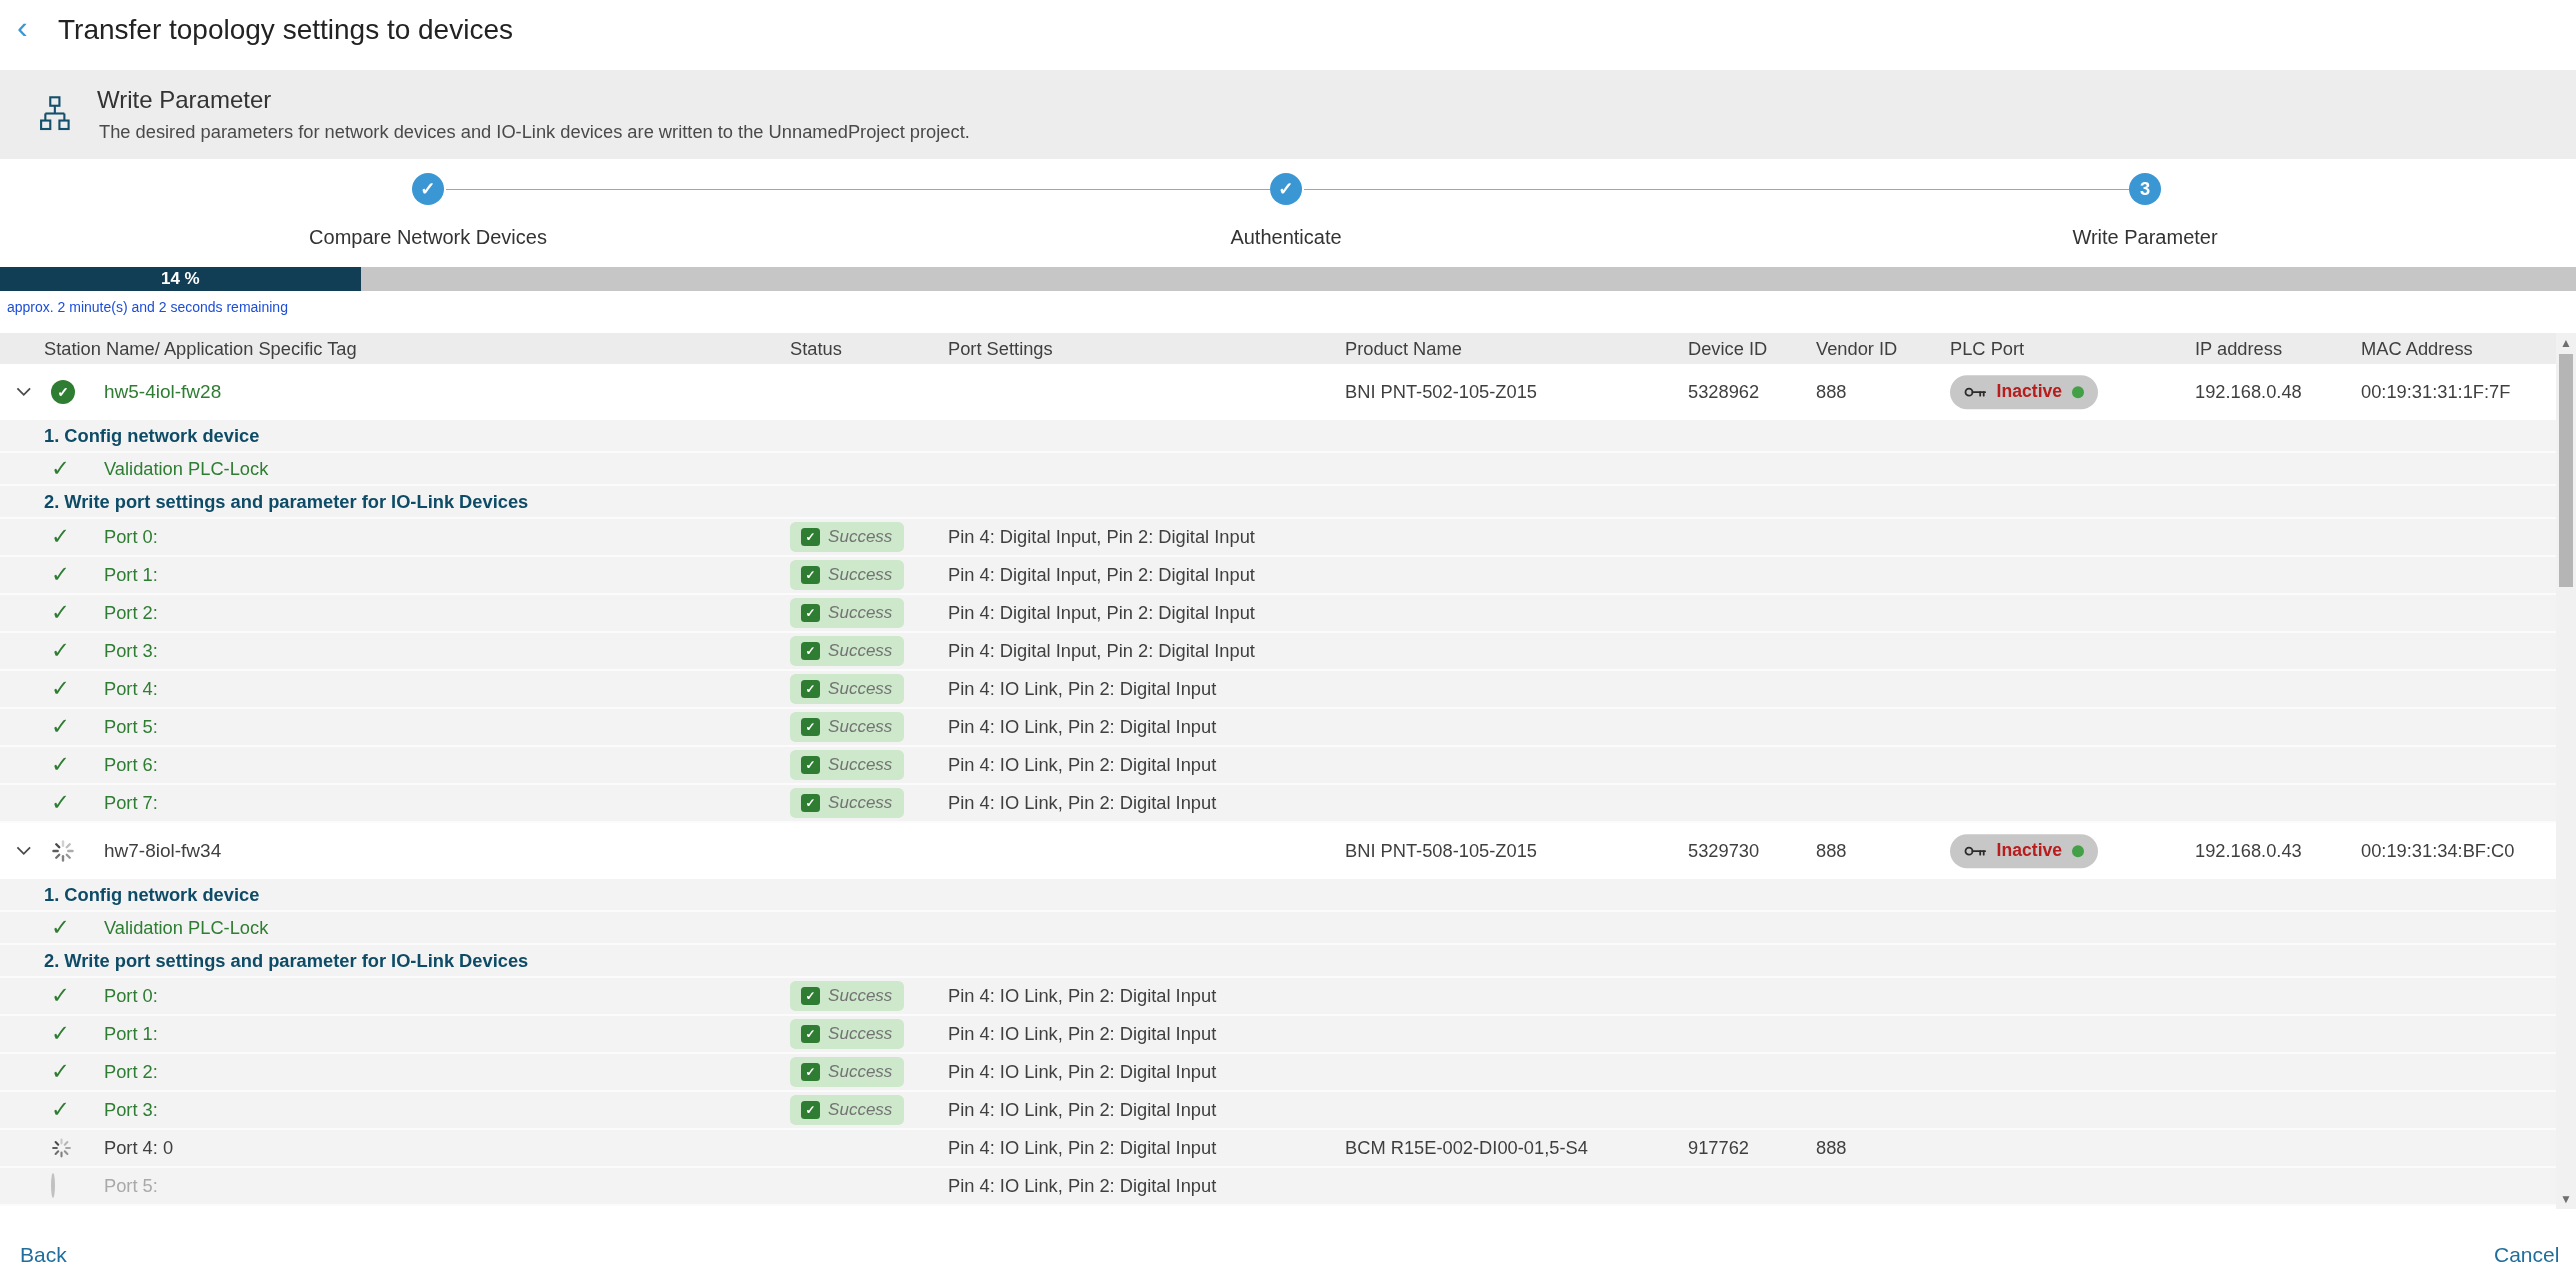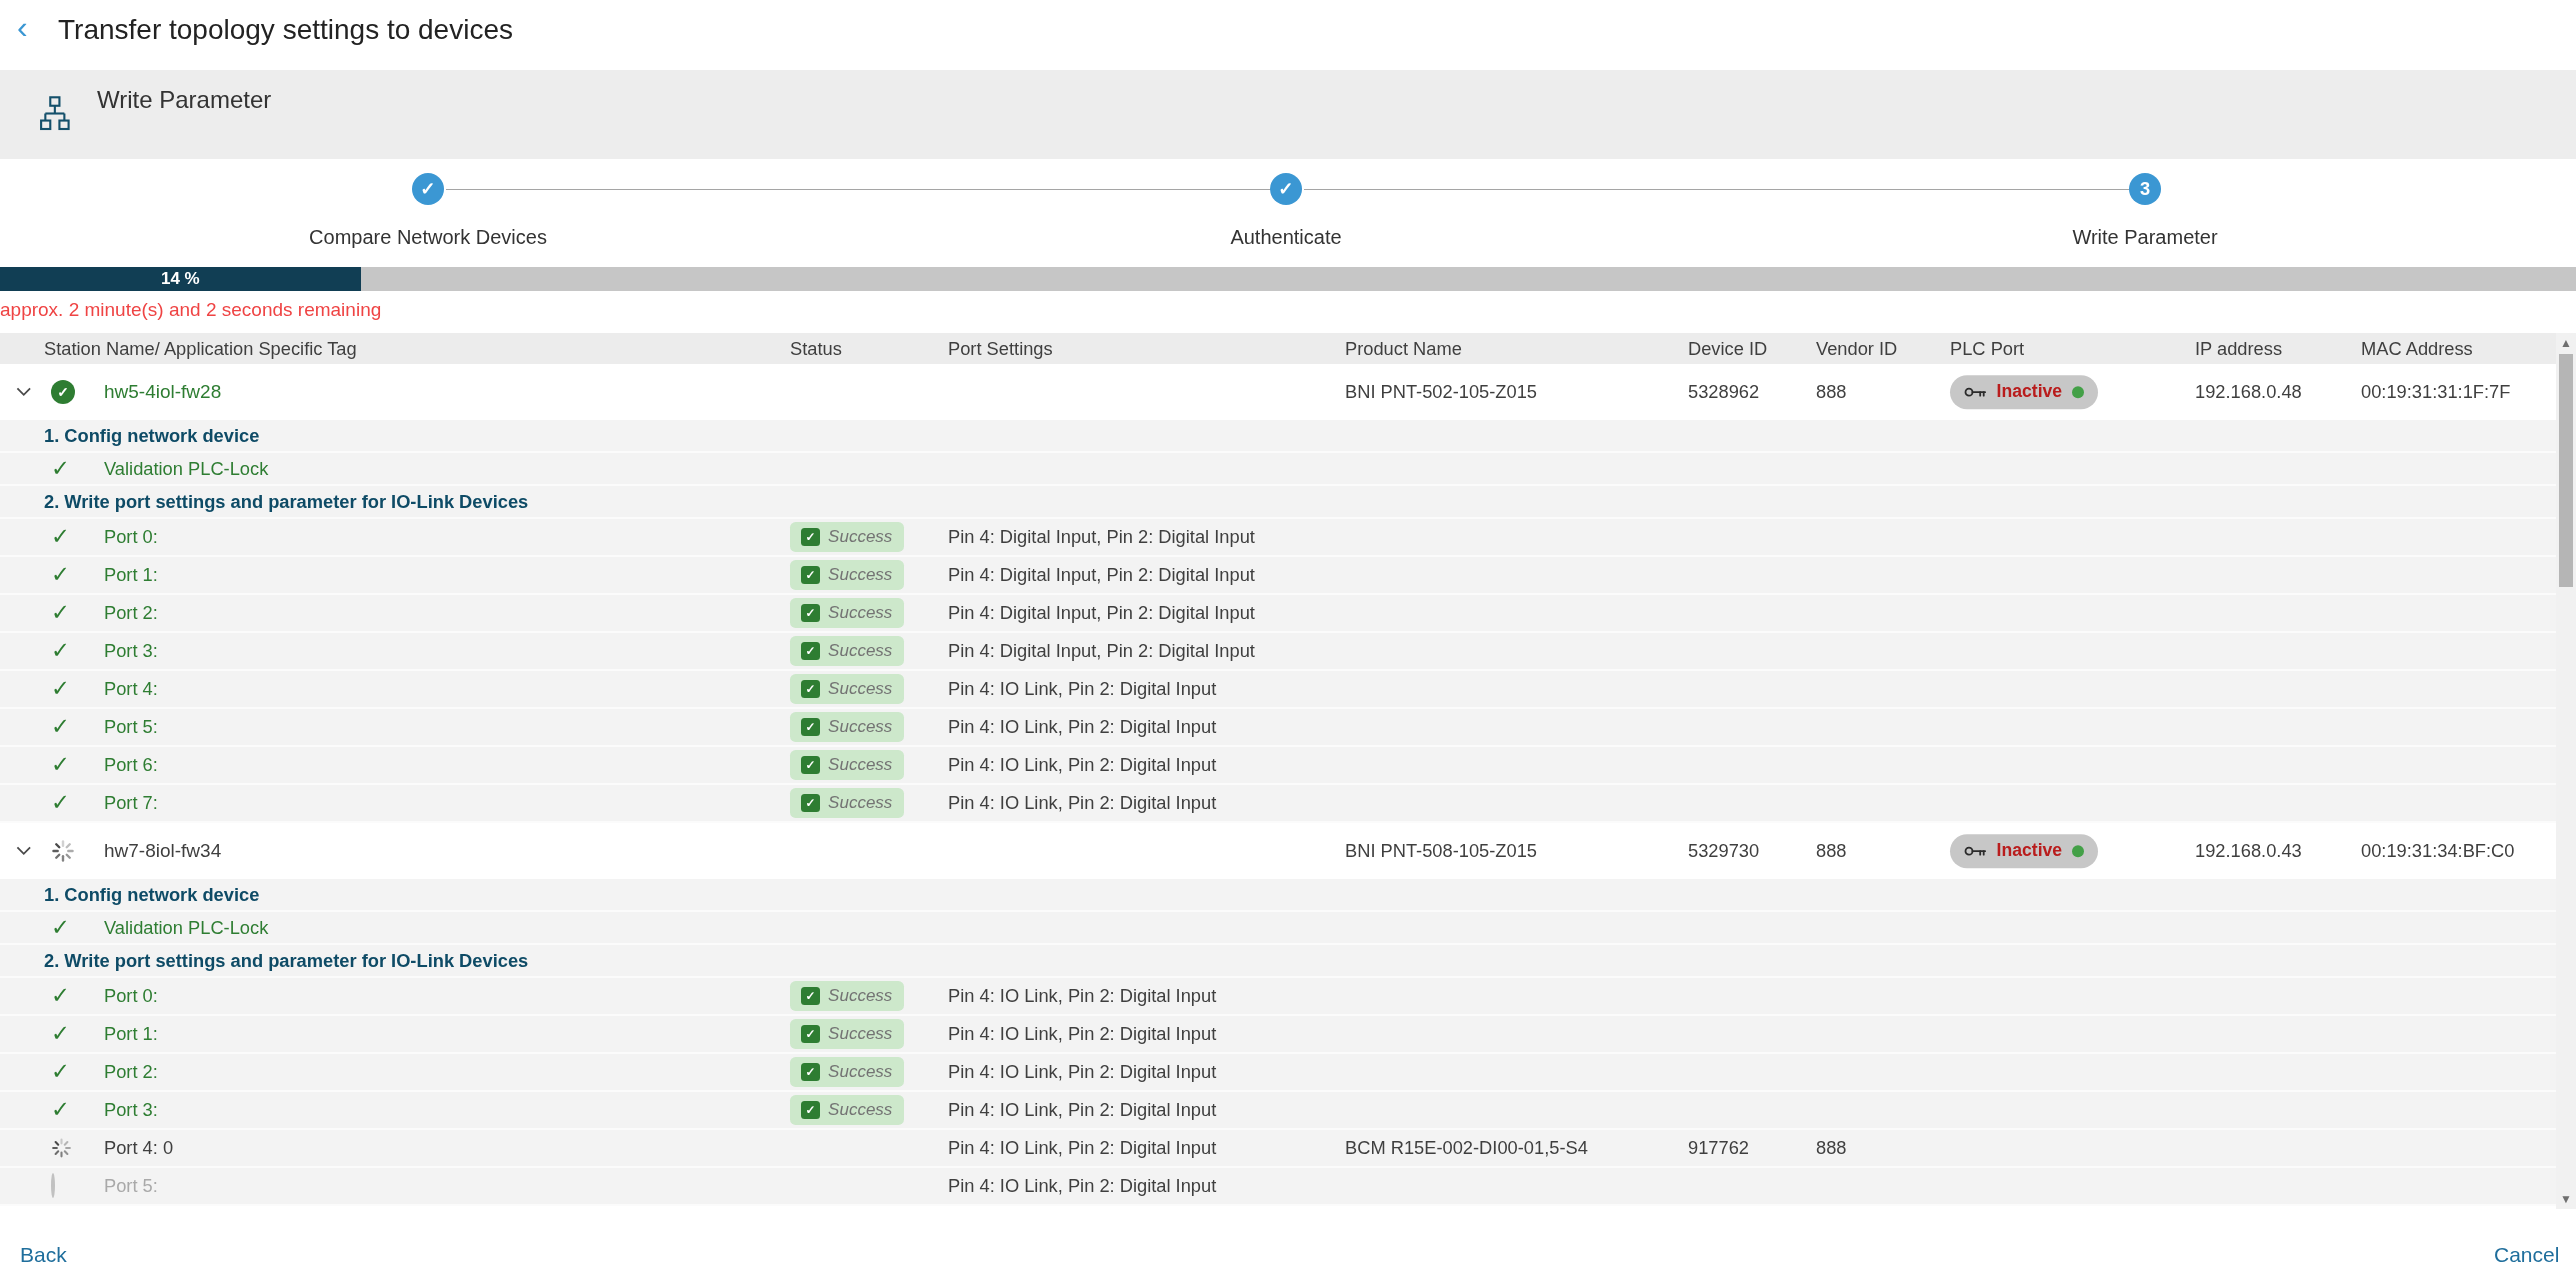--- a/index.html
+++ b/index.html
@@ -19,21 +19,21 @@
   
   .stepper{position:absolute;left:0;top:159px;width:100%;height:107px;background:#fff;}
   .step-line{position:absolute;top:30px;height:1.4px;background:#a5a5a5;}
   .step-circle{position:absolute;top:14px;width:32px;height:32px;border-radius:50%;background:#3b97d3;
     color:#fff;display:flex;align-items:center;justify-content:center;font-size:18.3px;font-weight:bold;}
   .step-label{position:absolute;top:67px;width:352px;text-align:center;font-size:20px;color:#333;}
   
   .progress-track{position:absolute;left:0;top:267px;width:100%;height:24px;background:#c6c6c6;}
   .progress-fill{position:absolute;left:0;top:0;height:100%;background:#113e54;display:flex;align-items:center;justify-content:center;}
   .progress-label{color:#fff;font-size:17px;font-weight:bold;}
-  .eta-text{position:absolute;left:0;top:299px;font-size:19px;color:#ef4444;}
+  .eta-text{position:absolute;left:7px;top:299px;font-size:14px;color:#1d4ed8;}
   
   .table-header{position:absolute;left:0;top:333px;width:100%;height:32px;background:#ececec;border-bottom:0.7px solid #d9d9d9;box-sizing:border-box;}
   .hcell{position:absolute;top:50%;transform:translateY(-50%);font-size:18.3px;color:#3f3f3f;white-space:nowrap;}
   .table-body{position:absolute;left:0;top:364px;width:100%;}
   .row{position:relative;width:100%;box-sizing:border-box;}
   .row.device{height:56px;background:#fff;}
   .row.sub{background:#f3f3f3;border-bottom:2.1px solid #fbfbfb;}
   .row.section{height:33px;}
   .row.task{height:33px;}
   .row.port{height:38px;}
@@ -89,20 +89,21 @@
       <rect x="16" y="3" width="13" height="12" stroke="#14506b" stroke-width="3"></rect>
       <line x1="22.5" y1="15" x2="22.5" y2="26" stroke="#14506b" stroke-width="3"></line>
       <line x1="9" y1="26" x2="36" y2="26" stroke="#14506b" stroke-width="3"></line>
       <line x1="9" y1="26" x2="9" y2="36" stroke="#14506b" stroke-width="3"></line>
       <line x1="36" y1="26" x2="36" y2="36" stroke="#14506b" stroke-width="3"></line>
       <rect x="3" y="36" width="13" height="12" stroke="#14506b" stroke-width="3"></rect>
       <rect x="29" y="36" width="13" height="12" stroke="#14506b" stroke-width="3"></rect>
     </svg>
   </span>
   <div class="banner-title">Write Parameter</div>
+  <div class="banner-desc">The desired parameters for network devices and IO-Link devices are written to the UnnamedProject project.</div>
 </div>
 
 <div class="stepper">
   <div class="step-line" style="left:446px;width:825px;"></div>
   <div class="step-line" style="left:1304px;width:825px;"></div>
   <div class="step-circle" style="left:412px;">✓</div>
   <div class="step-circle" style="left:1270px;">✓</div>
   <div class="step-circle" style="left:2129px;">3</div>
   <div class="step-label" style="left:252px;">Compare Network Devices</div>
   <div class="step-label" style="left:1110px;">Authenticate</div>

